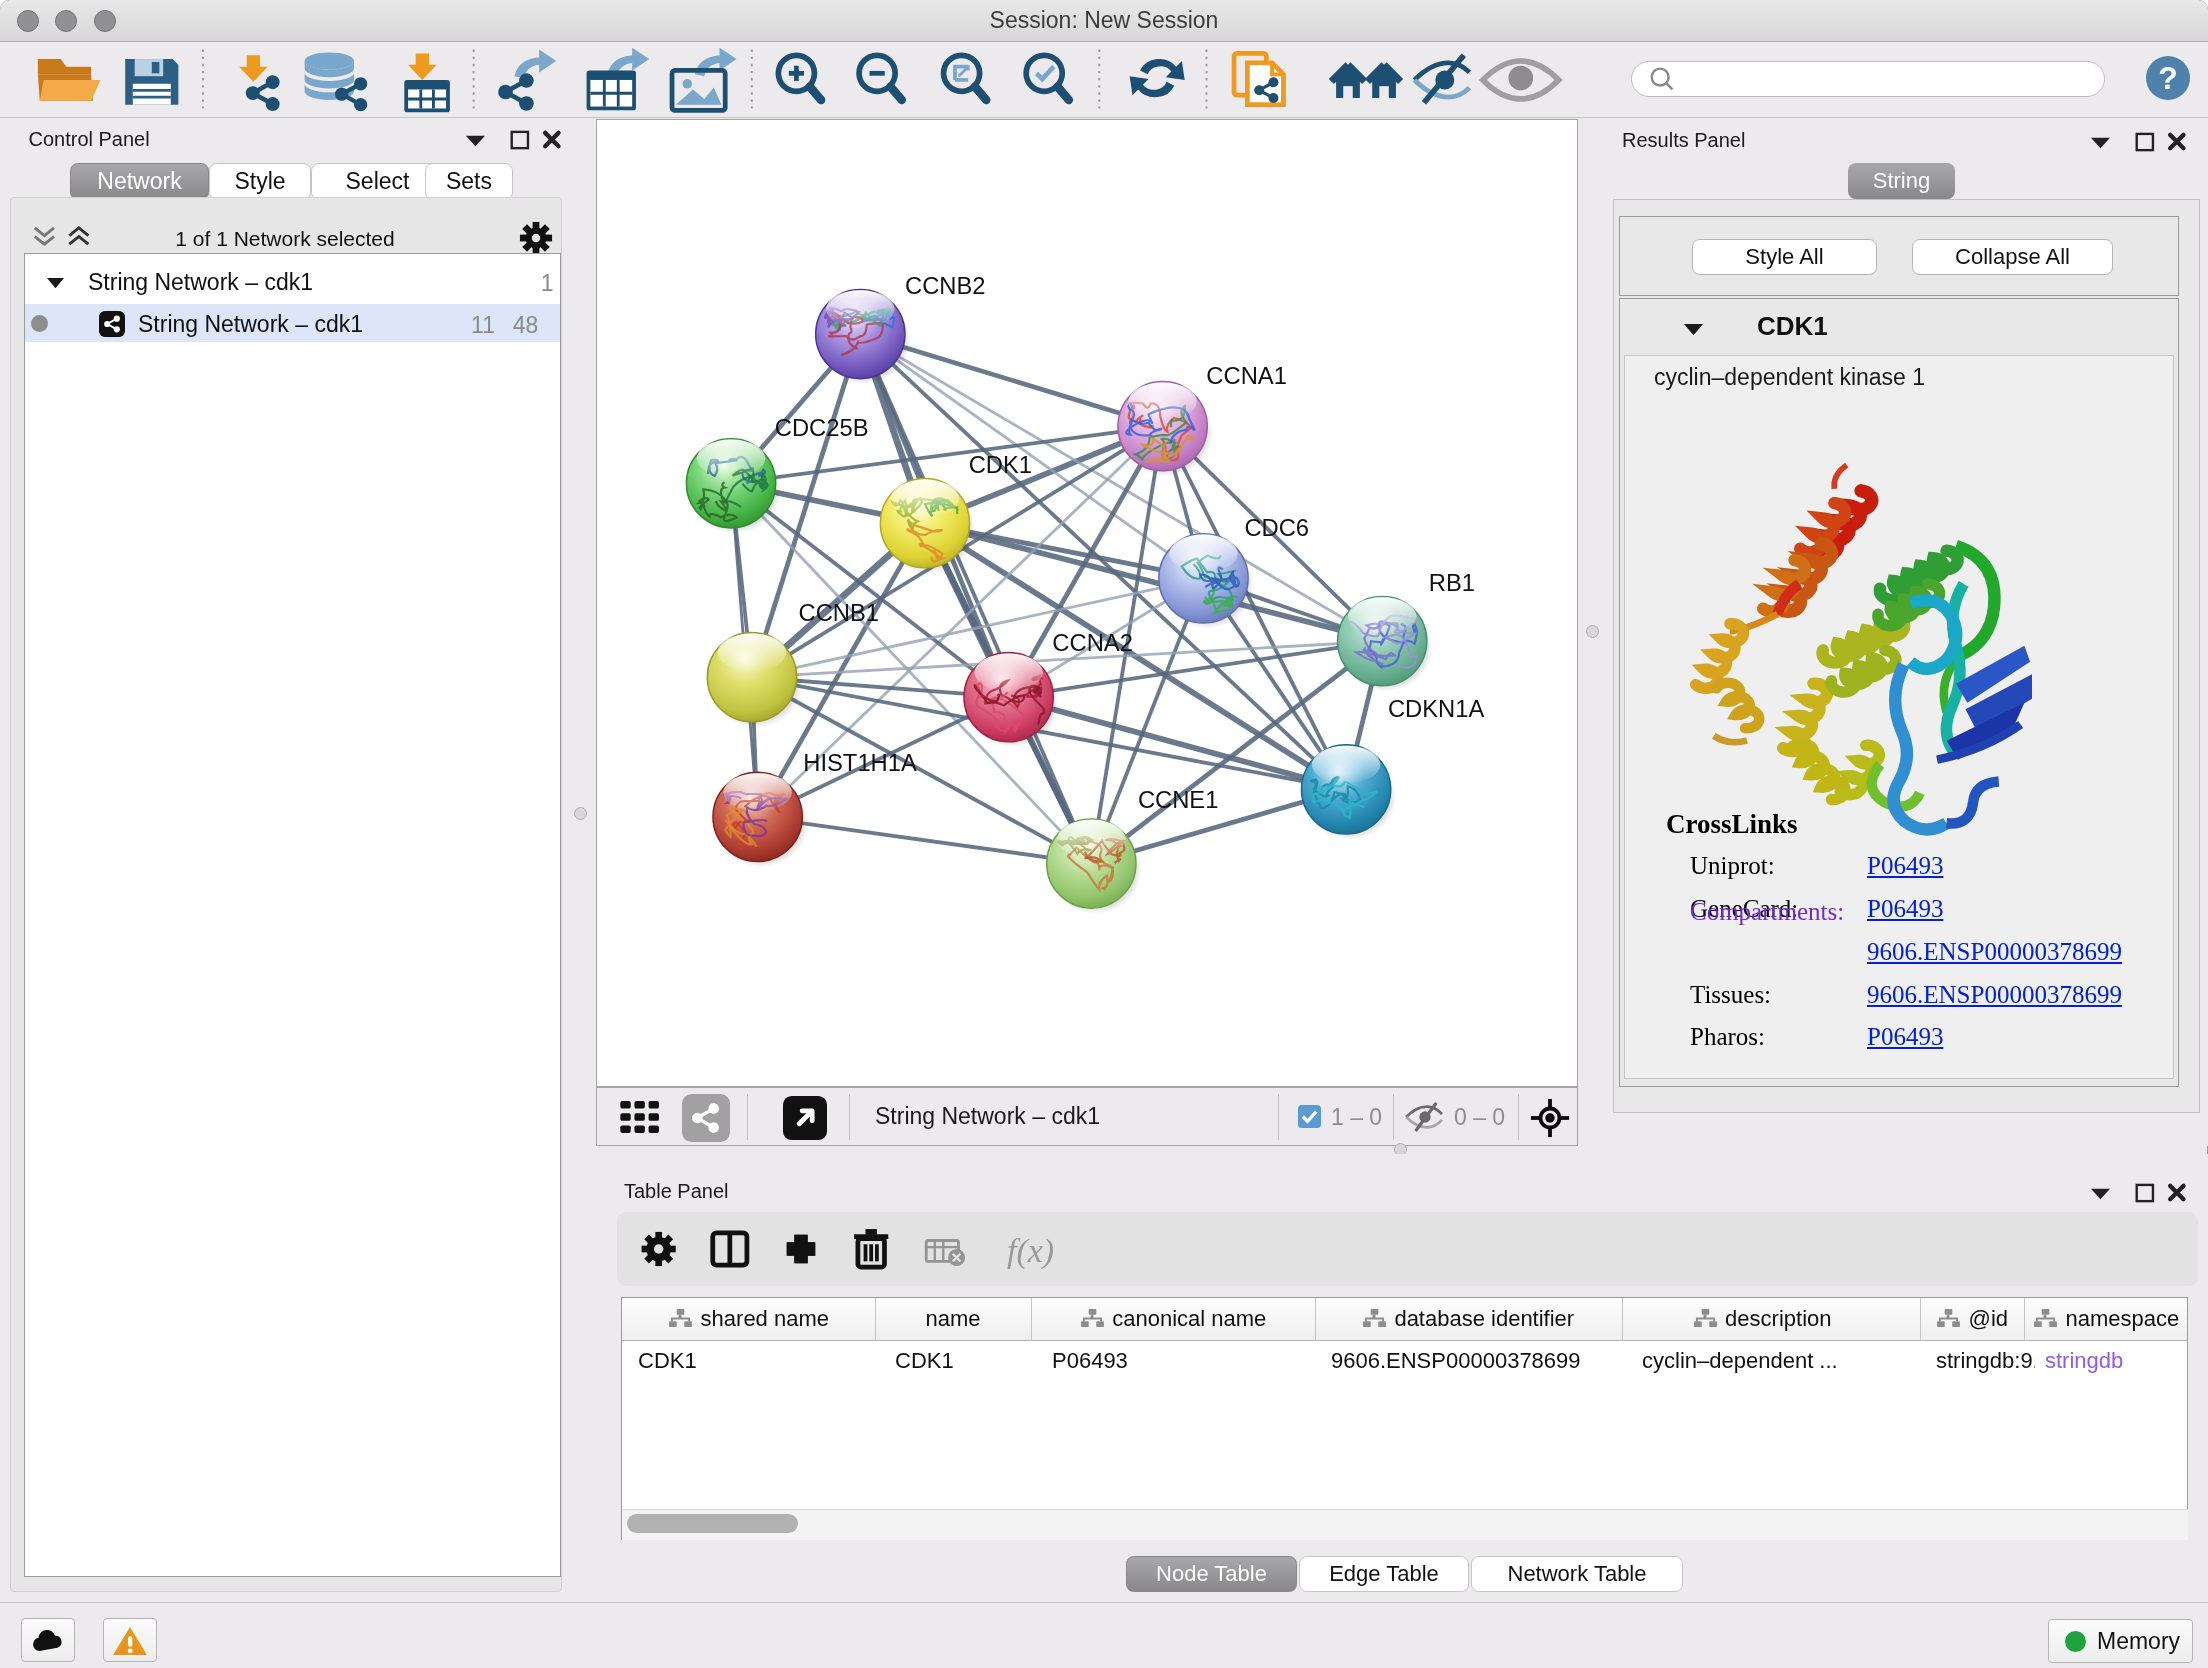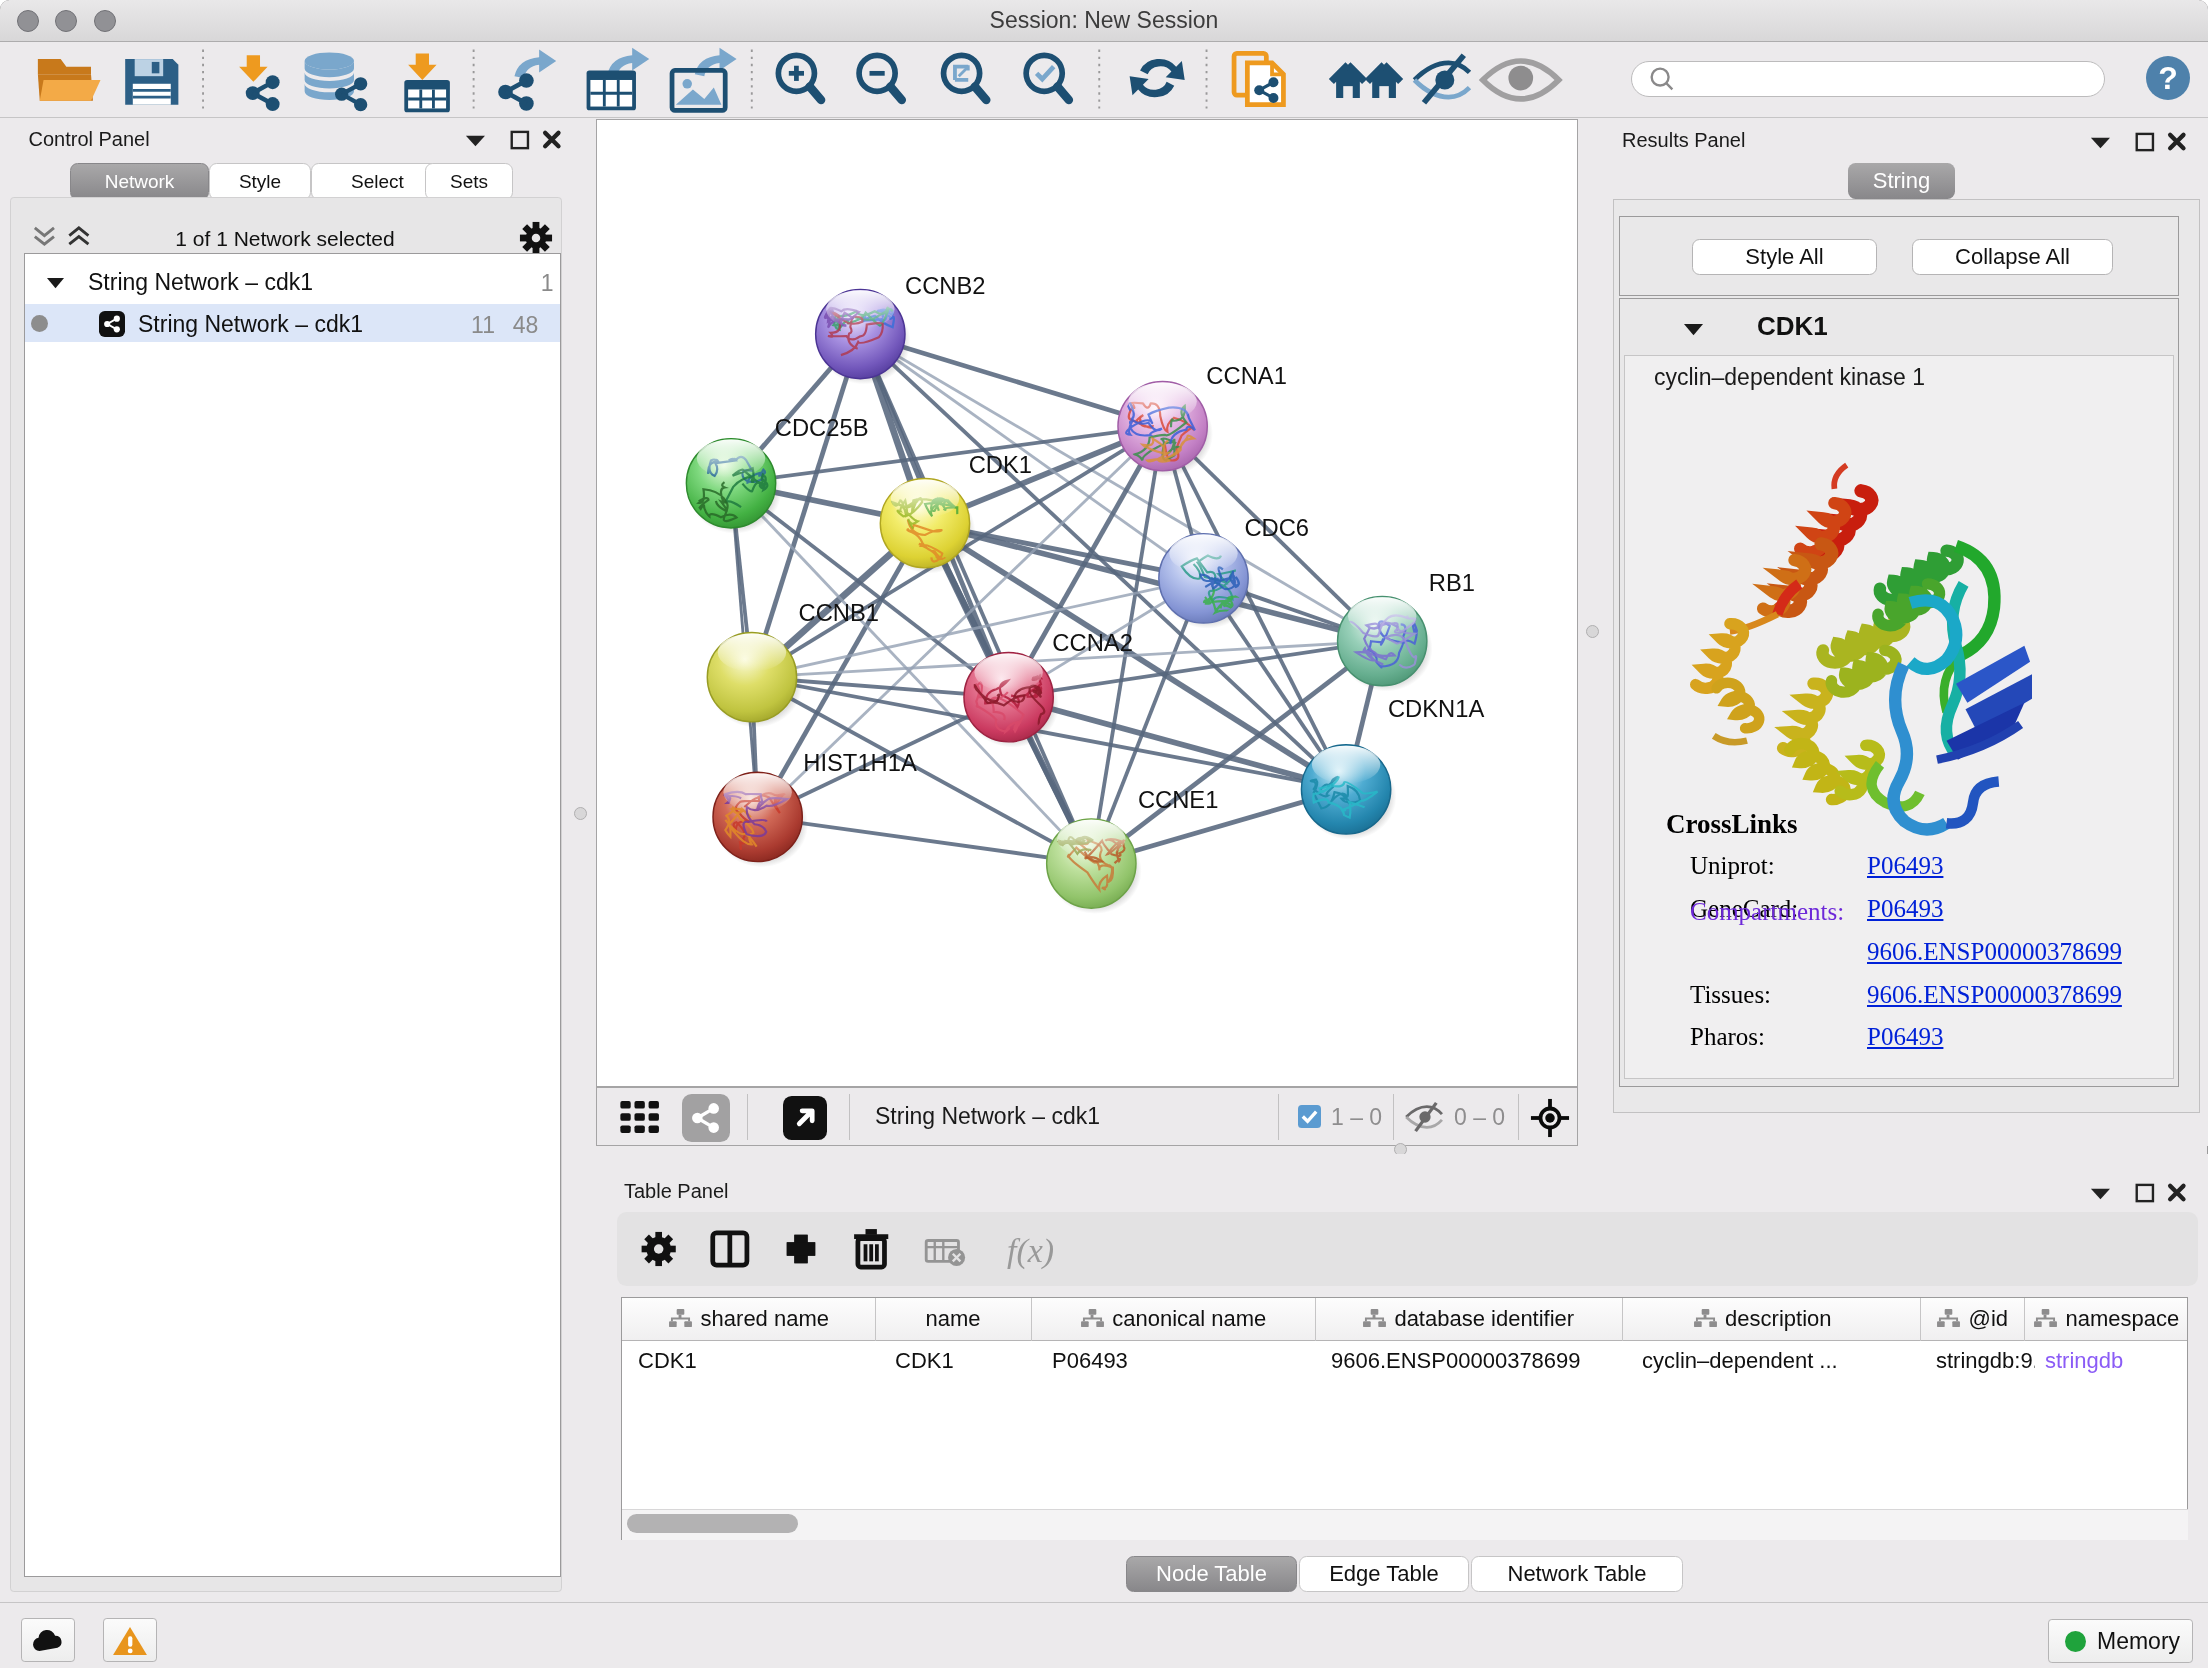--- a/index.html
+++ b/index.html
@@ -13,21 +13,21 @@
 
 #toolbar{left:0;top:42px;width:2208px;height:75px;background:#eceaec;border-bottom:1px solid #c6c5c6;}
 
 #search{left:1631px;top:61px;width:474px;height:36px;background:#fff;border:1.9px solid #bcbbbc;border-radius:18px;box-sizing:border-box;}
 #help{left:2146px;top:56px;width:44px;height:44px;border-radius:50%;background:#4e81ab;color:#fff;font-size:32px;font-weight:bold;text-align:center;line-height:44px;}
 
 .ph{font-size:20px;color:#1a1a1a;}
 
 #cpanel{left:0;top:118px;width:571px;height:1484px;background:#eceaec;}
 #cpanel-inner{left:9.5px;top:79px;width:552px;height:1395px;background:#e7e6e7;border:1px solid #d2d1d2;border-radius:3.8px;box-sizing:border-box;}
-.tab{top:45px;height:37px;background:#fff;border:1px solid #c6c5c6;box-sizing:border-box;text-align:center;font-size:19px;line-height:35px;color:#111;border-radius:7.6px;}
+.tab{top:45px;height:37px;background:#fff;border:1px solid #c6c5c6;box-sizing:border-box;text-align:center;font-size:23px;line-height:35px;color:#111;border-radius:7.6px;}
 .tabsel{background:linear-gradient(#a9a8a9,#88878a);color:#fff;border:1px solid #88878a;}
 #tree{left:24px;top:135px;width:537px;height:1324px;background:#fff;border:1px solid #9b9a9b;box-sizing:border-box;}
 #selrow{left:25px;top:186px;width:535px;height:38px;background:#dce6f8;}
 
 #canvas{left:596px;top:119px;width:982px;height:968px;background:#fff;border:1px solid #a5a4a5;box-sizing:border-box;}
 #netstatus{left:596px;top:1087px;width:982px;height:59px;background:#eceaec;border:1px solid #a5a4a5;box-sizing:border-box;}
 .nsep{top:5.7px;width:0;height:46px;border-left:1px solid #c2c1c2;}
 
 #rpanel{left:1605px;top:118px;width:603px;height:1028px;background:#eceaec;}
 #rbox{left:7.6px;top:81px;width:587px;height:914px;background:#e9e8e9;border:1px solid #c2c1c2;box-sizing:border-box;}

